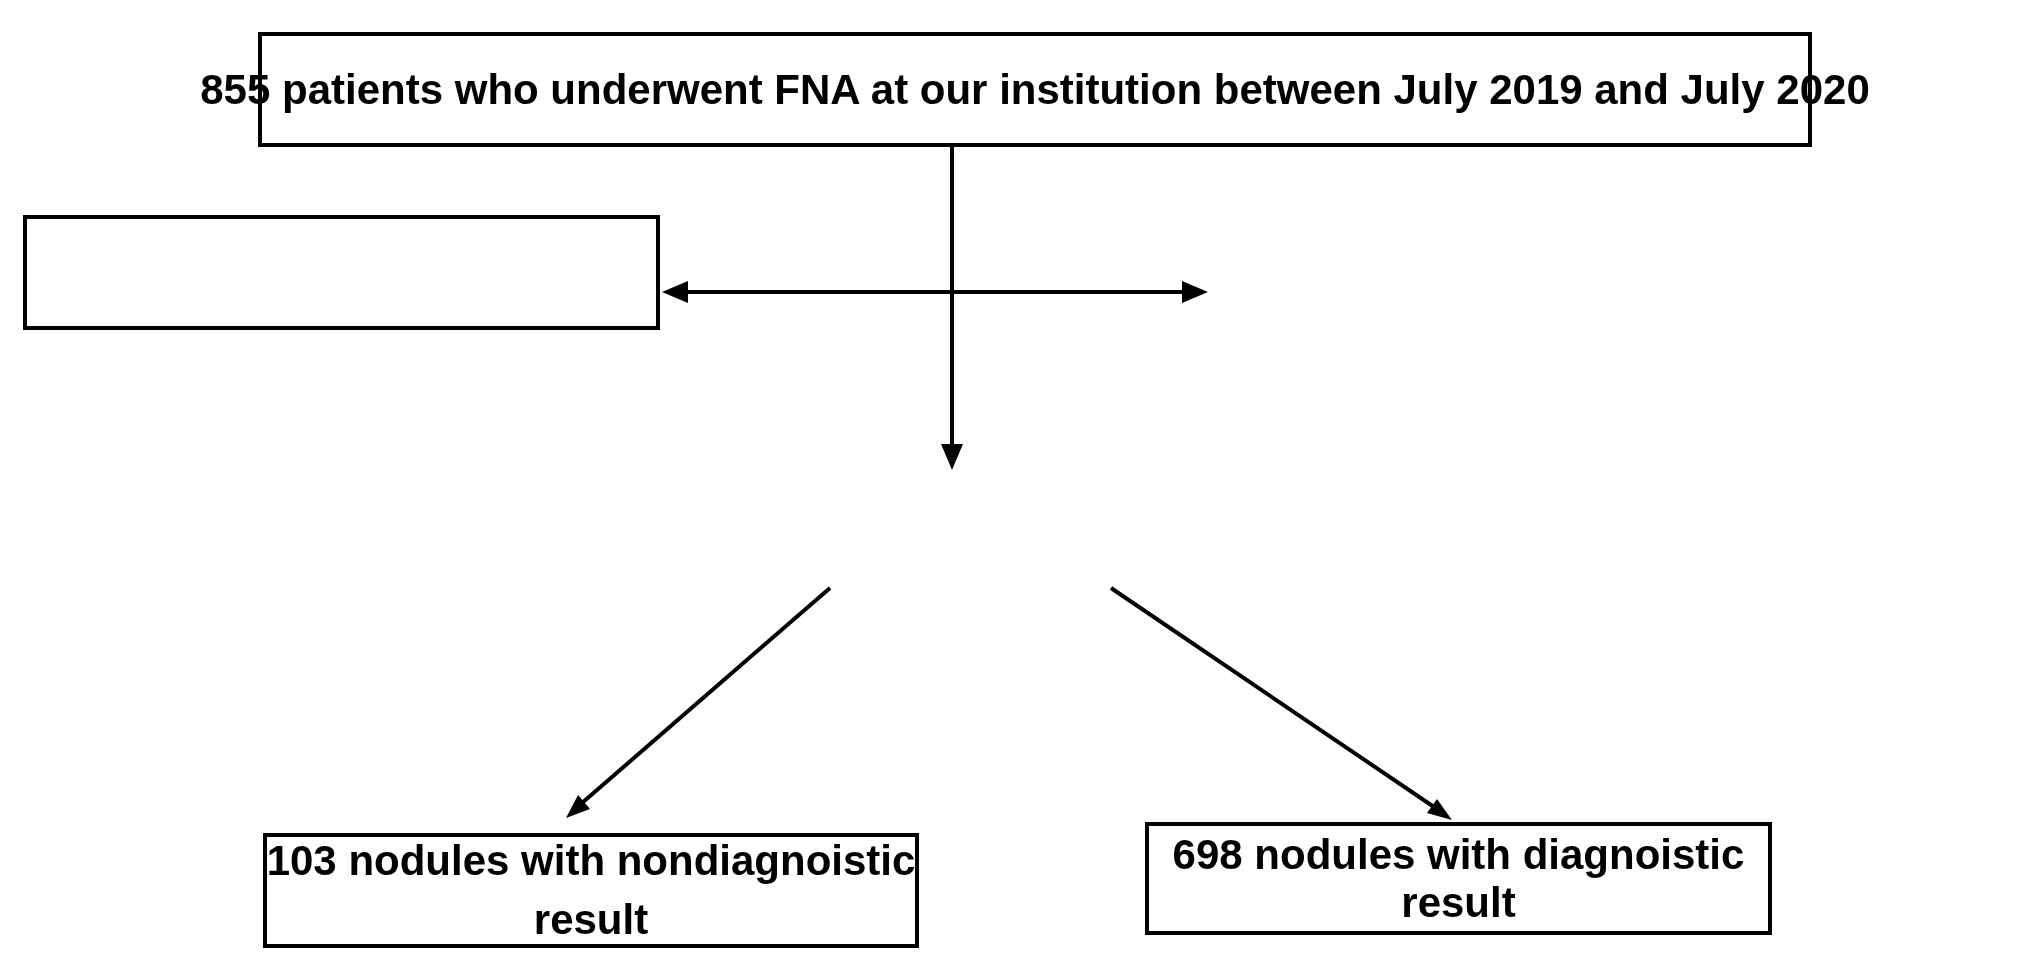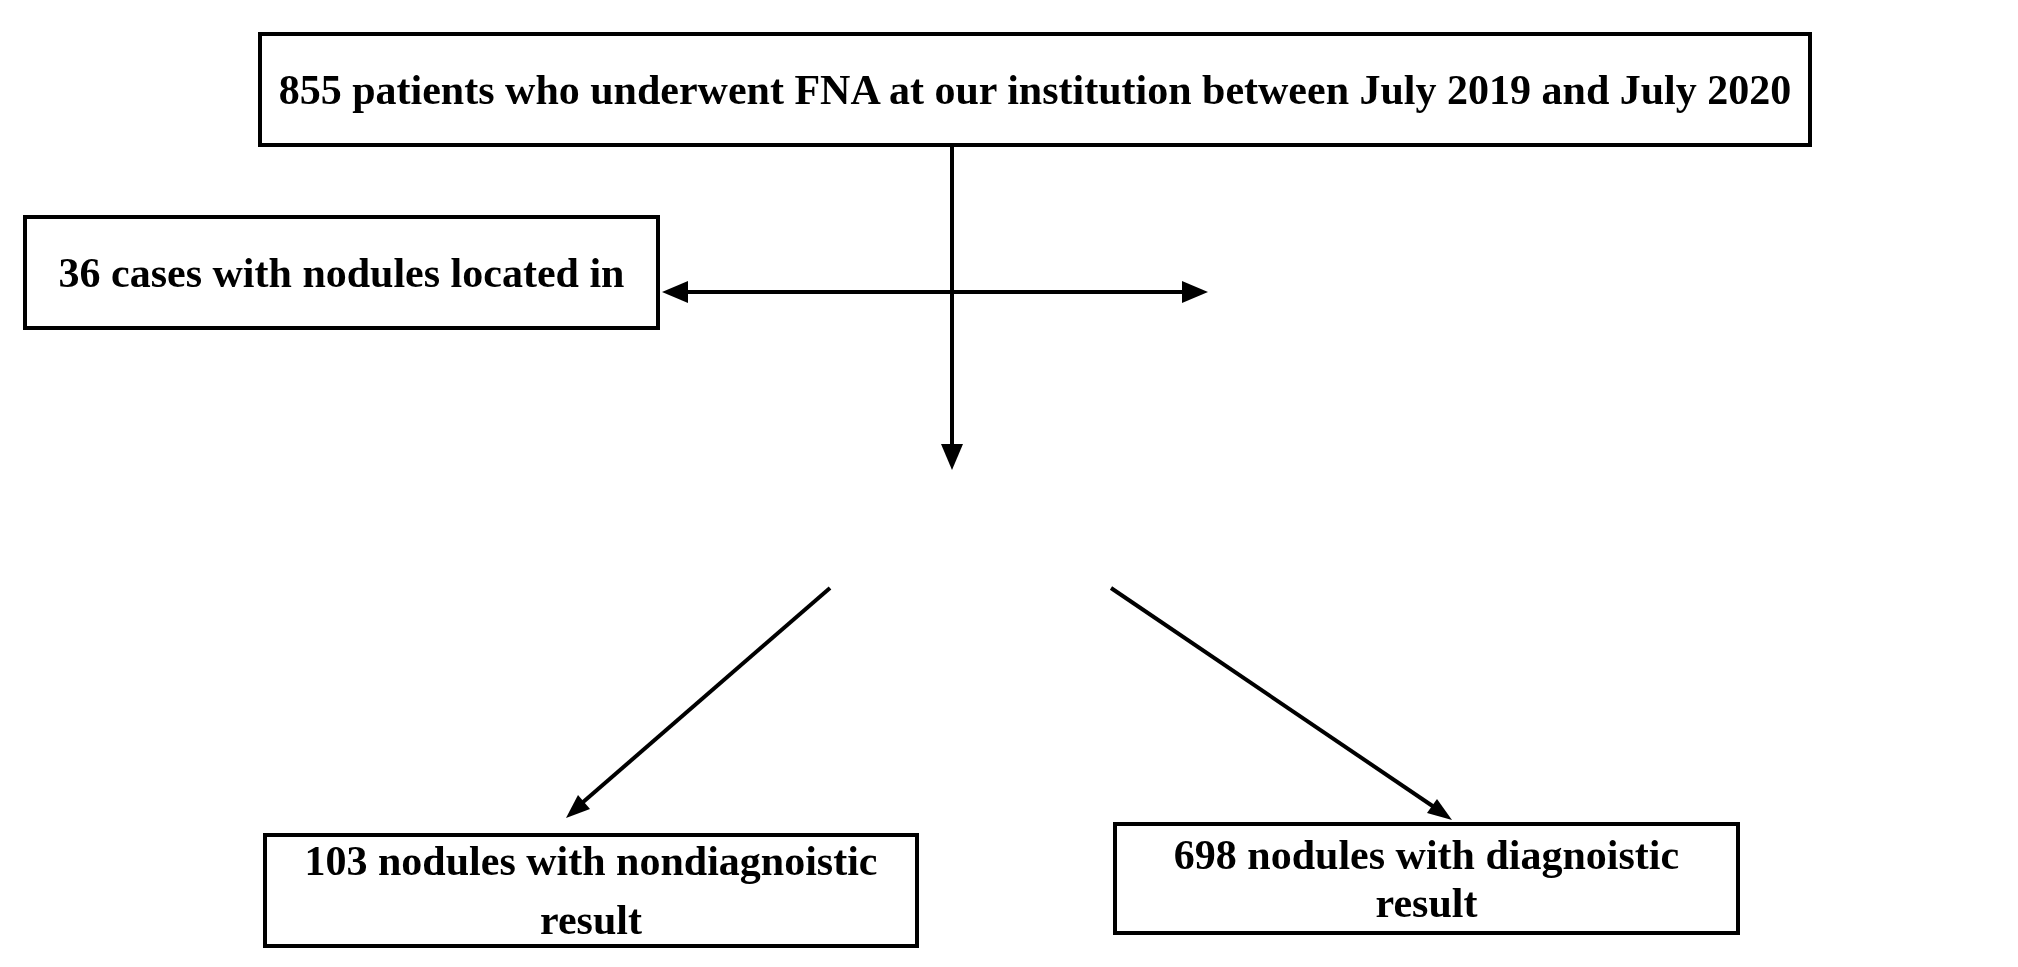--- a/index.html
+++ b/index.html
@@ -5,21 +5,21 @@
   html, body {
     margin: 0;
     padding: 0;
     background: #ffffff;
   }
   .canvas {
     position: relative;
     width: 1870px;
     height: 967px;
     background: var(--paper, #ffffff);
-    font-family: Liberation Serif, serif;
+    font-family: Liberation Sans, sans-serif;
     color: var(--ink, #000000);
     overflow: hidden;
     border-radius: 21px;
   }
   .node {
     position: absolute;
     box-sizing: border-box;
     border: 4px solid var(--ink, #000000);
     background: var(--paper, #ffffff);
     display: flex;
@@ -31,21 +31,21 @@
     font-size: 42px;
     line-height: 48px;
   }
   .node .line { white-space: pre; display: block; }
 
   #node-top        { left: 258px;  top: 32px;  width: 1554px; height: 115px; }
   #node-isthmus    { left: 23px;   top: 215px; width: 637px;  height: 115px; }
   #node-incomplete { left: 1210px; top: 230px; width: 768px;  height: 118px; }
   #node-included   { left: 660px;  top: 472px; width: 637px;  height: 113px; border-width: 5px; }
   #node-nondiag    { left: 263px;  top: 833px; width: 656px;  height: 115px; justify-content: space-between; }
-  #node-diag       { left: 1113px; top: 822px; width: 627px;  height: 113px; }
+  #node-diag       { left: 1145px; top: 822px; width: 627px;  height: 113px; }
 
   svg.connectors {
     position: absolute;
     left: 0; top: 0;
     width: 2018px;
     height: 967px;
     pointer-events: none;
   }
   svg.connectors line { stroke: var(--ink, #000000); stroke-width: 4px; }
   svg.connectors polygon { fill: var(--ink, #000000); }
@@ -69,21 +69,20 @@
 
     <line x1="1111" y1="588" x2="1434" y2="807"></line>
     <polygon points="1452,820 1427,813 1437,799"></polygon>
   </svg>
 
   <div class="node" id="node-top">
     <span class="line">855 patients who underwent FNA at our institution between July 2019 and July 2020</span>
   </div>
 
   <div class="node" id="node-isthmus">
-    <span class="line">36 cases with nodules located in</span>
   </div>
 
 
 
   <div class="node" id="node-nondiag">
     <span class="line">103 nodules with nondiagnoistic</span>
     <span class="line">result</span>
   </div>
 
   <div class="node" id="node-diag">

